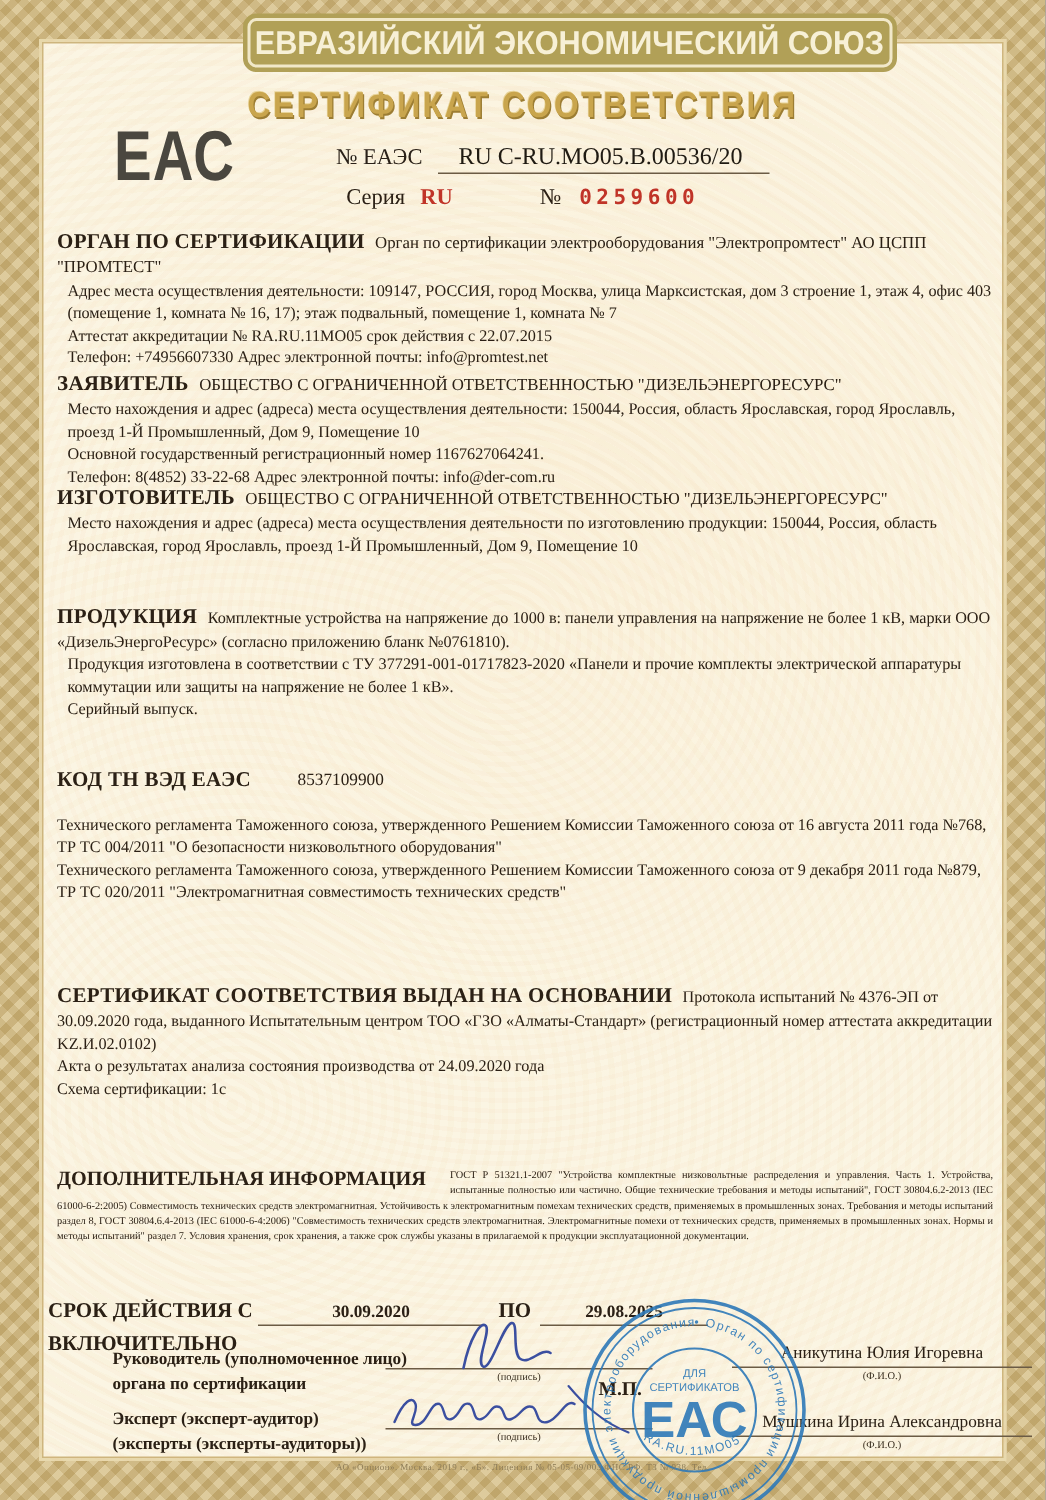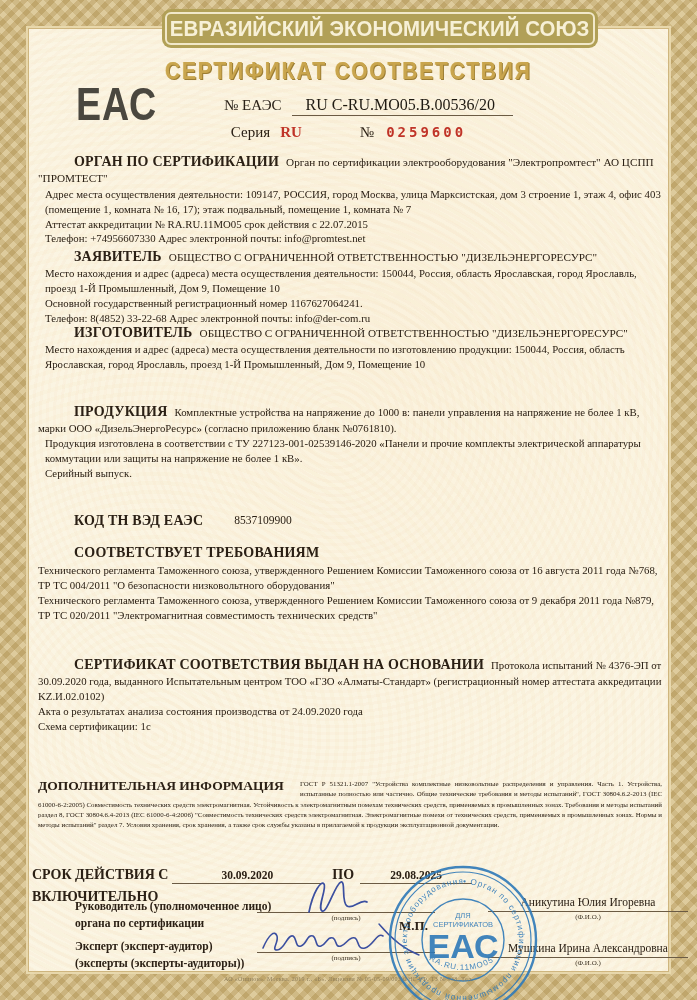--- a/index.html
+++ b/index.html
@@ -46,21 +46,21 @@
   .reg-row{left:0;top:96px;width:100%;display:flex;justify-content:center;align-items:baseline;gap:10px;padding-left:40px;box-sizing:border-box;}
   .reg-label{font-size:15px;color:#2a2118;text-align:right;}
   .reg-value{font-size:16px;color:#1f1a12;border-bottom:1px solid #6b5b44;padding:0 18px 1px 14px;}
   .series-row{left:0;top:124px;width:100%;display:flex;justify-content:center;align-items:baseline;padding-left:0;}
   .series-label{font-size:15px;}
   .series-value{font-size:15px;font-weight:bold;color:#c03428;margin-left:10px;}
   .blank-label{font-size:15px;margin-left:58px;}
   .blank-value{font-family:"DejaVu Sans Mono",monospace;font-size:14px;font-weight:bold;color:#c03428;letter-spacing:3px;margin-left:12px;}
   
   .sec{left:38px;width:624px;font-size:10.8px;line-height:1.38;color:#2b2015;}
-  .h{font-weight:bold;font-size:14px;letter-spacing:.2px;margin-right:7px;margin-left:36px;}
+  .h{font-weight:bold;font-size:14px;letter-spacing:.2px;margin-right:7px;}
   .sec .line{padding-left:7px;}
   .sec .intro{font-size:11.2px;}
   .tnved-row{display:flex;align-items:center;gap:24px;}
   .tnved-code{font-size:11.5px;}
   .req .h{display:block;margin-bottom:1px;}
   .addl-head{float:left;width:256px;font-weight:bold;font-size:13.5px;line-height:1.1;margin-right:6px;}
   .addl-text{font-size:6.9px;line-height:1.5;text-align:justify;color:#2b2015;}
   
   .validity{left:32px;top:855px;width:440px;margin-top:12px;}
   .validity .row1{display:flex;align-items:baseline;}
@@ -126,33 +126,32 @@
     <div class="line">Телефон: 8(4852) 33-22-68 Адрес электронной почты: info@der-com.ru</div>
   </div>
 
   <div class="abs sec" style="top:323px;">
     <span class="h">ИЗГОТОВИТЕЛЬ</span><span class="intro">ОБЩЕСТВО С ОГРАНИЧЕННОЙ ОТВЕТСТВЕННОСТЬЮ "ДИЗЕЛЬЭНЕРГОРЕСУРС"</span>
     <div class="line">Место нахождения и адрес (адреса) места осуществления деятельности по изготовлению продукции: 150044, Россия, область Ярославская, город Ярославль, проезд 1-Й Промышленный, Дом 9, Помещение 10</div>
   </div>
 
   <div class="abs sec" style="top:402px;">
     <span class="h">ПРОДУКЦИЯ</span><span>Комплектные устройства на напряжение до 1000 в: панели управления на напряжение не более 1 кВ, марки ООО «ДизельЭнергоРесурс» (согласно приложению бланк №0761810).</span>
-    <div class="line">Продукция изготовлена в соответствии с ТУ 227123-001-02539146-2020 «Панели и прочие комплекты электрической аппаратуры коммутации  или защиты на напряжение не более 1 кВ».</div>
+    <div class="line">Продукция изготовлена в соответствии с ТУ 377291-001-01717823-2020 «Панели и прочие комплекты электрической аппаратуры коммутации  или защиты на напряжение не более 1 кВ».</div>
     <div class="line">Серийный выпуск.</div>
   </div>
 
   <div class="abs sec" style="top:511px;">
     <div class="tnved-row">
       <span class="h">КОД ТН ВЭД ЕАЭС</span>
       <span class="tnved-code">8537109900</span>
     </div>
   </div>
 
   <div class="abs sec req" style="top:543px;">
-    <span class="h">СООТВЕТСТВУЕТ ТРЕБОВАНИЯМ</span>
     <div>Технического регламента Таможенного союза, утвержденного Решением Комиссии Таможенного союза от 16 августа  2011 года №768, ТР ТС 004/2011 "О безопасности низковольтного оборудования"</div>
     <div>Технического регламента Таможенного союза, утвержденного Решением Комиссии Таможенного союза от 9 декабря 2011 года №879, ТР ТС 020/2011 "Электромагнитная совместимость технических средств"</div>
   </div>
 
   <div class="abs sec" style="top:655px;">
     <span class="h">СЕРТИФИКАТ СООТВЕТСТВИЯ  ВЫДАН НА ОСНОВАНИИ</span><span>Протокола испытаний № 4376-ЭП от 30.09.2020 года, выданного Испытательным центром ТОО «ГЗО «Алматы-Стандарт» (регистрационный номер аттестата аккредитации KZ.И.02.0102)</span>
     <div>Акта о результатах анализа состояния производства от 24.09.2020 года</div>
     <div>Схема сертификации: 1с</div>
   </div>
 

